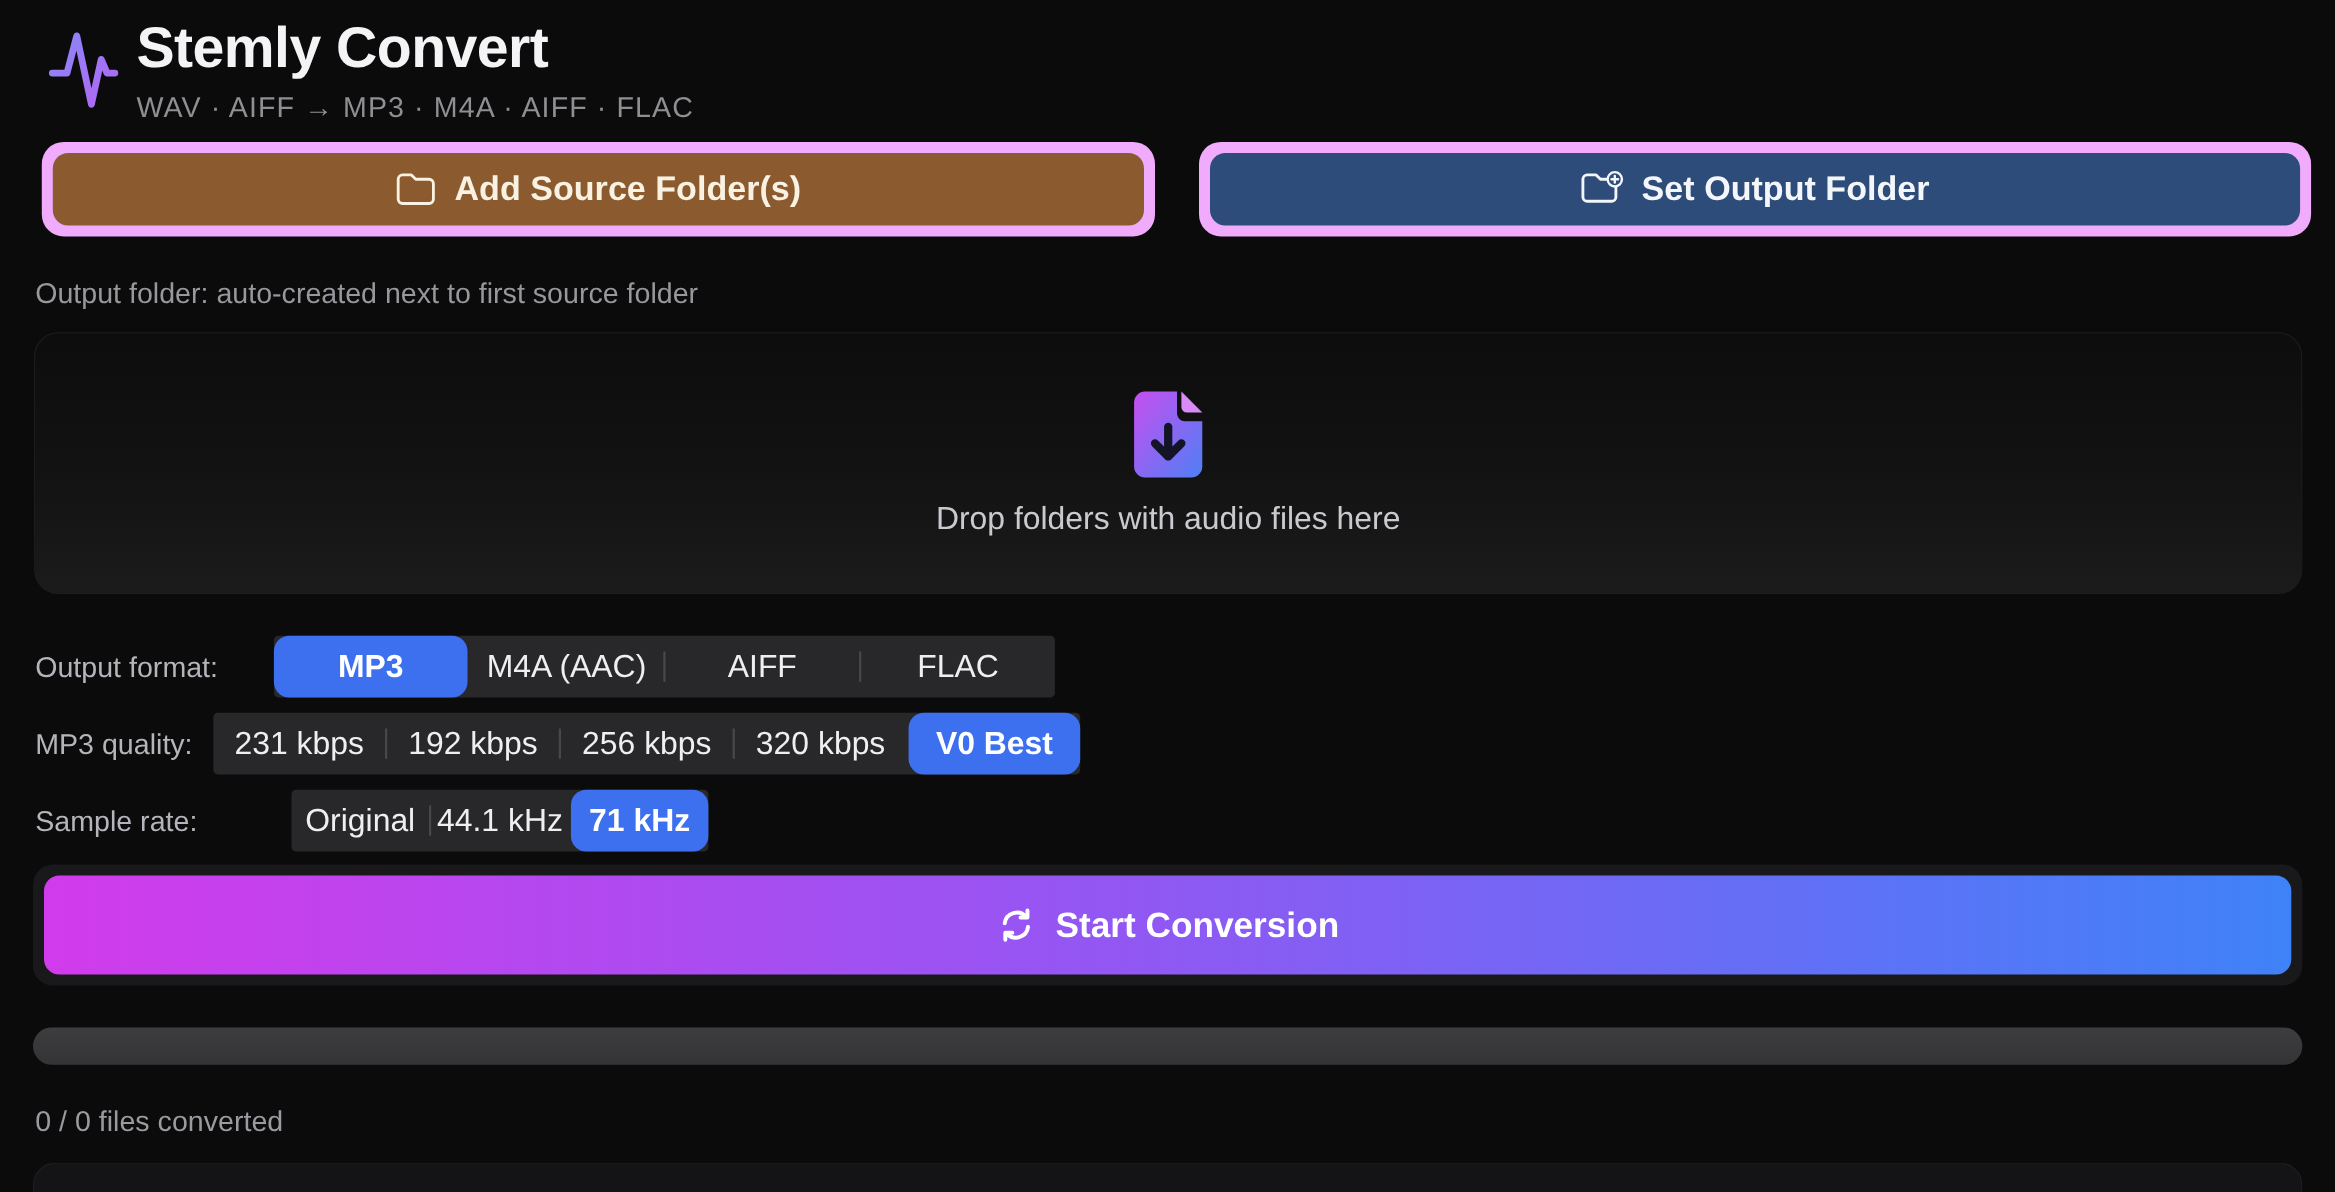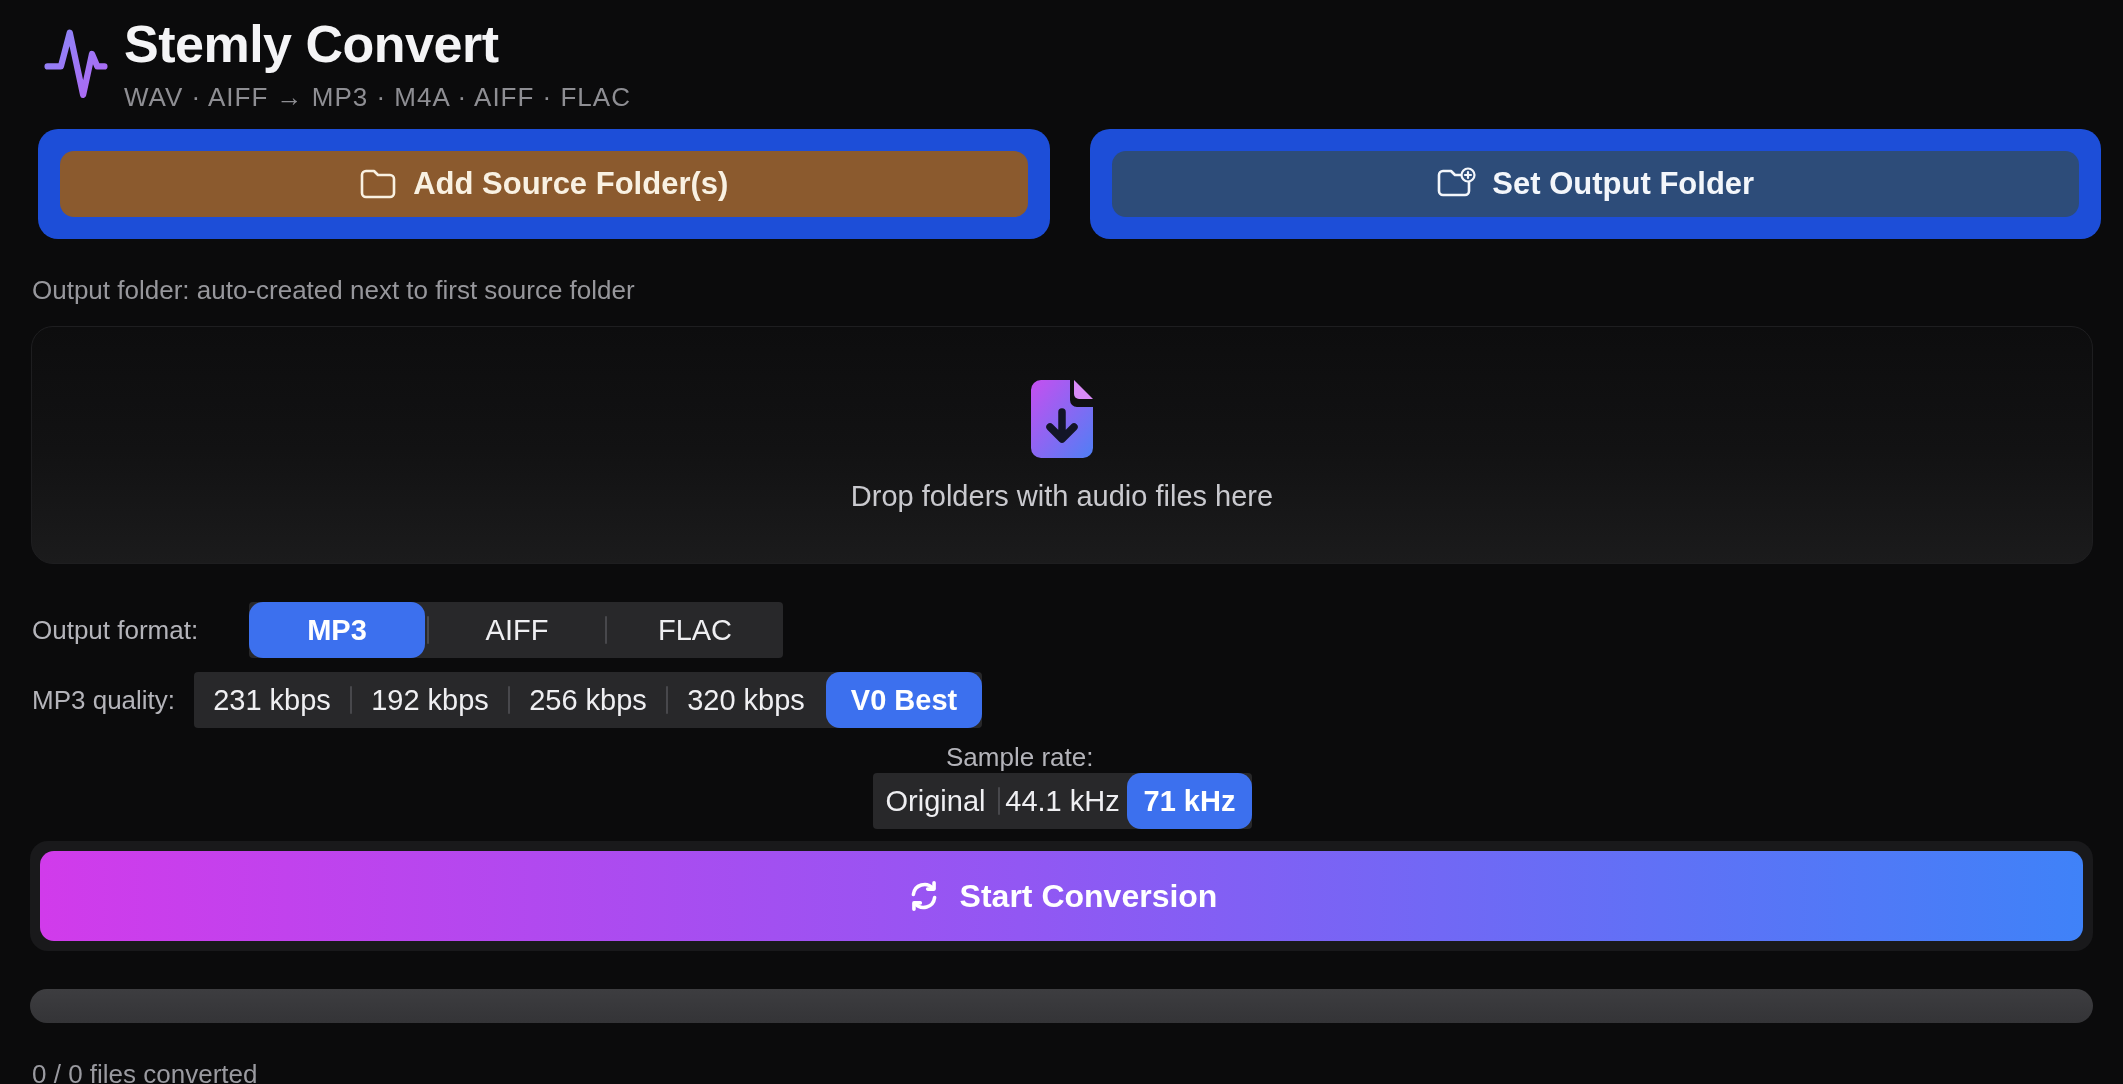--- a/index.html
+++ b/index.html
@@ -10,21 +10,21 @@
     -webkit-font-smoothing:antialiased;
   }
   
   .header{display:flex;align-items:flex-start;padding:14px 30px 0 44px;}
   .logo{width:64px;height:84px;margin-top:6px;flex:0 0 auto;}
   .header-text{margin-left:16px;}
   .title{font-size:52px;font-weight:700;letter-spacing:-0.5px;color:#f4f4f6;line-height:1.1;margin-top:2px;}
   .subtitle{font-size:26px;color:#8e8e93;letter-spacing:1px;margin-top:9px;}
   
   .cards-row{display:flex;gap:40px;margin:16px 22px 0 38px;}
-  .action-card{flex:1;background:#1d4ed8;border-radius:20px;padding:22px;}
+  .action-card{flex:1;background:#f0abfc;border-radius:20px;padding:10px;}
   .action-btn{
     height:66px;border:none;border-radius:14px;width:100%;
     display:flex;align-items:center;justify-content:center;gap:16px;
     font-family:inherit;font-size:31px;font-weight:600;cursor:pointer;
   }
   .action-btn.brown{background:var(--brown,#8b5a2e);color:#f9f1e2;}
   .action-btn.navy{background:var(--navy,#2d4c79);color:#f3f6fb;}
   .action-btn svg{flex:0 0 auto;}
   
   .note{margin:36px 30px 0 32px;font-size:26px;color:#97979c;}
@@ -33,21 +33,21 @@
     margin:20px 30px 0 31px;height:238px;border-radius:22px;
     background:linear-gradient(180deg,#0d0d0e 0%,#121213 52%,#1b1b1c 100%);
     border:1px solid #1e1e20;box-sizing:border-box;
     display:flex;flex-direction:column;align-items:center;justify-content:center;gap:20px;
   }
   .drop-label{font-size:29px;color:#c9c9ce;}
   
   .setting-row{display:flex;align-items:center;margin-left:32px;margin-right:30px;}
   .row-format{margin-top:38px;gap:34px;}
   .row-quality{margin-top:14px;}
-  .row-sample{margin-top:14px;flex-direction:column;}
+  .row-sample{margin-top:14px;}
   .row-label{font-size:26px;color:#b4b4ba;}
   .row-format .row-label{width:183px;}
   .row-quality .row-label{width:162px;}
   .row-sample .row-label{width:233px;}
   .segmented{
     display:inline-flex;align-items:center;height:56px;border-radius:4px;
     background:#28282a;
   }
   .seg{
     height:56px;border:none;background:transparent;border-radius:14px;
@@ -139,20 +139,21 @@
       <path d="M33 34 V58 M21 49 L33 61 L45 49" fill="none" stroke="#131527" stroke-width="7.5" stroke-linecap="round" stroke-linejoin="round"></path>
     </svg>
     <div class="drop-label">Drop folders with audio files here</div>
   </div>
 
   <div class="setting-row row-format">
     <div class="row-label">Output format:</div>
     <div class="segmented ctrl-format">
         <button class="seg selected">MP3</button>
         <span class="seg-divider" style="visibility: hidden;"></span>
+        <button class="seg">M4A (AAC)</button>
         <span class="seg-divider"></span>
         <button class="seg">AIFF</button>
         <span class="seg-divider"></span>
         <button class="seg">FLAC</button>
       </div>
   </div>
 
   <div class="setting-row row-quality">
     <div class="row-label">MP3 quality:</div>
     <div class="segmented ctrl-quality">

